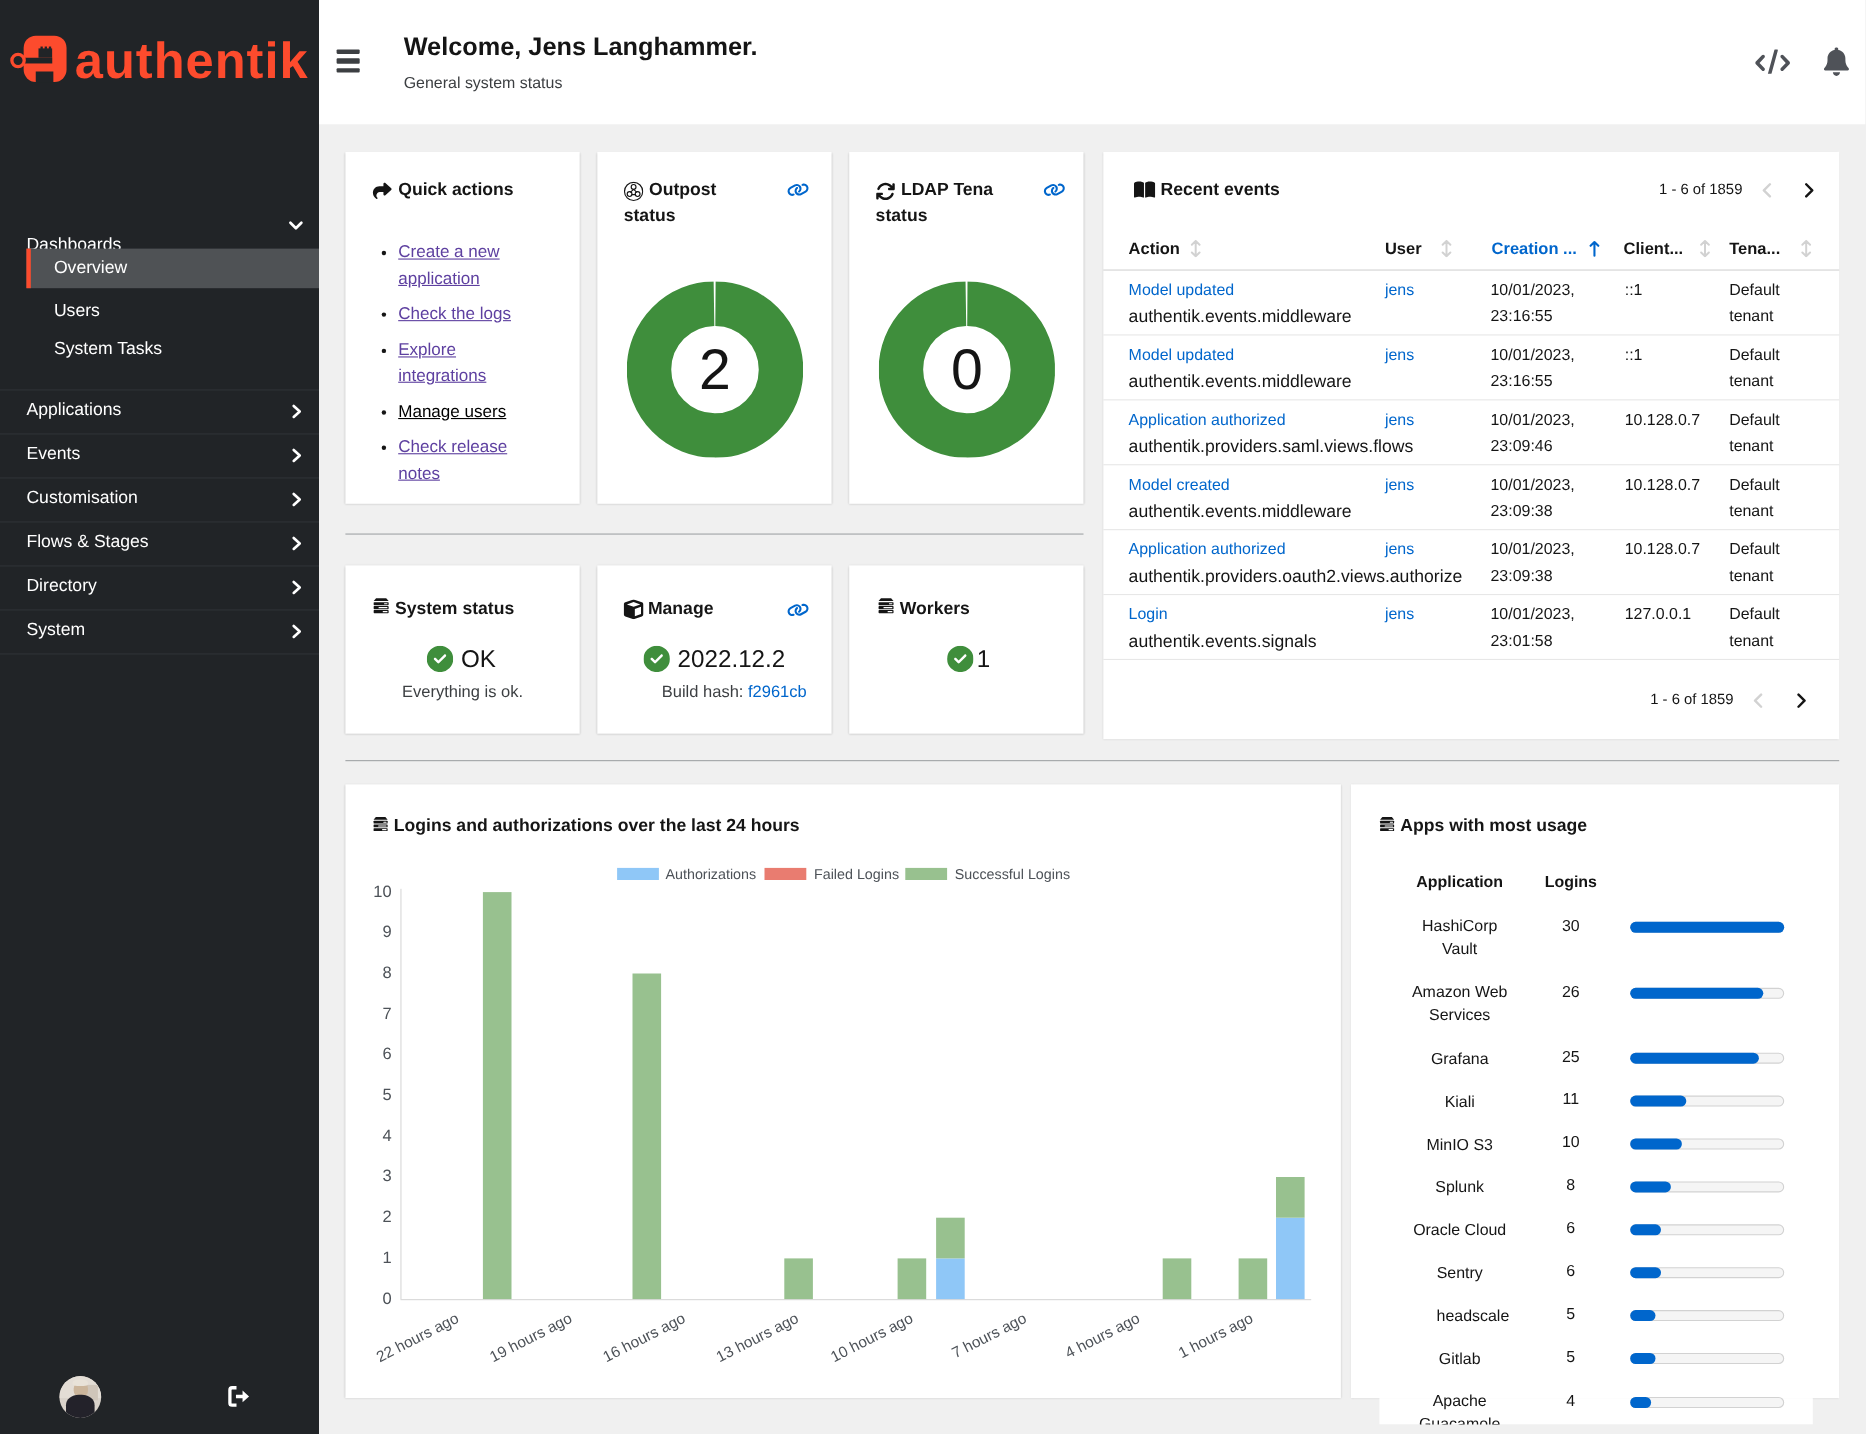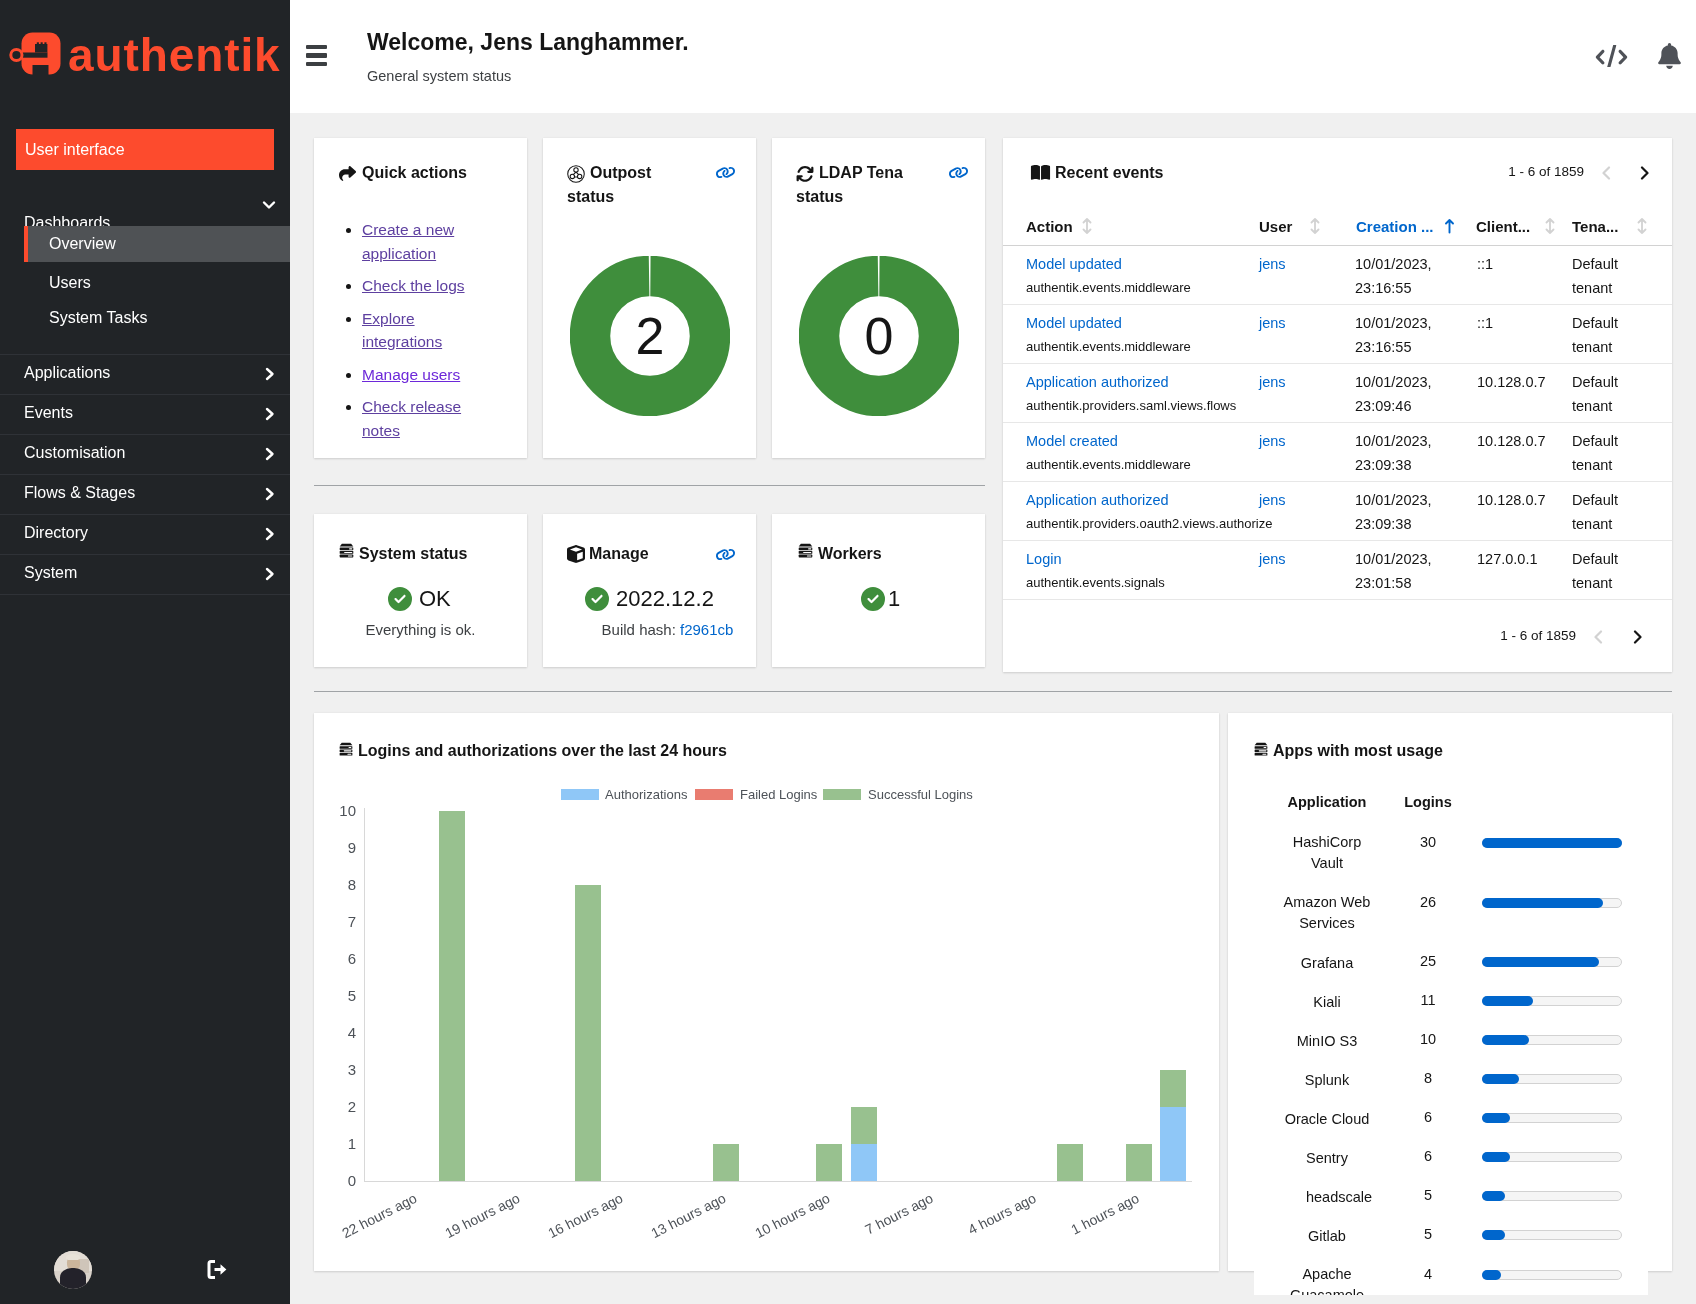--- a/index.html
+++ b/index.html
@@ -8,21 +8,21 @@
 .abs { position:absolute; }
 .card { position:absolute; background:#fff; box-shadow:0 1px 2px rgba(3,3,3,.13), 0 0 2px rgba(3,3,3,.06); }
 .ct { font-weight:700; font-size:16px; color:#151515; white-space:nowrap; }
 .blue { color:#0066cc; }
 .navitem { position:absolute; left:24px; color:#fff; font-size:16px; white-space:nowrap; }
 .sep { position:absolute; left:0; width:290px; height:1px; background:#2f3237; }
 .chevr { position:absolute; right:14px; }
 svg { display:block; }
 .lnk { color:#5e40a0; text-decoration:underline; }
 .tl { font-size:14.5px; }
-.ts { font-size:13px; color:#151515; }
+.ts { font-size:16px; color:#151515; }
 .xlab { position:absolute; font-size:14px; color:#4d5258; white-space:nowrap; transform-origin:100% 50%; transform:rotate(-27deg); }
 .ylab { position:absolute; font-size:15px; color:#4d5258; width:30px; text-align:right; }
 .bar { position:absolute; }
 .appname { position:absolute; width:200px; left:1227px; text-align:center; font-size:14.5px; line-height:21px; }
 .appnum { position:absolute; width:60px; left:1398px; text-align:center; font-size:14.5px; }
 .ptrack { position:absolute; left:1482px; width:140px; height:10px; background:#f5f5f5; border:1px solid #d2d2d2; border-radius:5px; }
 .pfill { position:absolute; left:1482px; height:10px; background:#0066cc; border-radius:5px; }
 </style>
 </head>
 <body>
@@ -38,21 +38,20 @@
       <rect x="27" y="16" width="12.4" height="8.5"></rect>
       <rect x="28.8" y="14.3" width="2.1" height="2.2"></rect>
       <rect x="32.6" y="14.3" width="2.1" height="2.2"></rect>
       <rect x="36.4" y="14.3" width="2.1" height="2.2"></rect>
       <rect x="24.5" y="37" width="16" height="10"></rect>
     </g>
     <circle cx="8.4" cy="27" r="5.6" fill="none" stroke="#fd4b2d" stroke-width="3"></circle>
     <text x="60" y="42.5" font-family="Liberation Sans, sans-serif" font-weight="bold" font-size="46" letter-spacing="0.9" fill="#fd4b2d">authentik</text>
   </svg>
 
-  <div class="abs" style="left:16px;top:129px;width:258px;height:41px;background:#fd4b2d;color:#fff;font-size:16px;line-height:41px;padding-left:9px;">User interface</div>
 
   <div class="navitem" style="top:196px;margin-top:18px;">Dashboards</div>
   <svg class="chevr" style="top:198px;" width="14" height="14" viewBox="0 0 14 14">
       <path d="M2 4.5 L7 9.5 L12 4.5" fill="none" stroke="#fff" stroke-width="2.4" stroke-linecap="round" stroke-linejoin="round"></path>
     </svg>
 
   <div class="abs" style="left:24px;top:226px;width:266px;height:36px;background:#4f5255;border-left:4.5px solid #fd4b2d;"></div>
   <div class="navitem" style="left:49px;top:235px;">Overview</div>
   <div class="navitem" style="left:49px;top:274px;">Users</div>
   <div class="navitem" style="left:49px;top:309px;">System Tasks</div>
@@ -118,21 +117,21 @@
 <div class="card" style="left:314px;top:138px;width:213px;height:320px;"></div>
 <svg class="abs" style="left:338px;top:165px;" width="19" height="17" viewBox="0 0 512 512">
     <path fill="#151515" d="M307 34.8c-11.5 5.1-19 16.6-19 29.2v64H176C78.8 128 0 206.8 0 304C0 417.3 81.5 467.9 100.2 478.1c2.5 1.4 5.3 1.9 8.1 1.9c10.9 0 19.7-8.9 19.7-19.7c0-7.5-4.3-14.4-9.8-19.5C108.8 431.9 96 414.4 96 384c0-53 43-96 96-96h96v64c0 12.6 7.4 24.1 19 29.2s25 3 34.4-5.4l160-144c6.7-6.1 10.6-14.7 10.6-23.8s-3.8-17.7-10.6-23.8l-160-144c-9.4-8.5-22.9-10.6-34.4-5.4z"></path>
   </svg>
 <div class="abs ct" style="left:362px;top:164px;">Quick actions</div>
 <div class="abs" style="left:345px;top:218px;width:130px;font-size:15.5px;color:#151515;">
   <ul style="list-style:disc;padding-left:17px;">
     <li style="margin-bottom:9px;line-height:23.5px;"><span class="lnk">Create a new application</span></li>
     <li style="margin-bottom:9px;line-height:23.5px;"><span class="lnk">Check the logs</span></li>
     <li style="margin-bottom:9px;line-height:23.5px;"><span class="lnk">Explore integrations</span></li>
-    <li style="margin-bottom:9px;line-height:23.5px;"><span class="lnk" style="color:#6d28d9;">Manage users</span></li>
+    <li style="margin-bottom:9px;line-height:23.5px;"><span class="lnk" style="color:#000000;">Manage users</span></li>
     <li style="margin-bottom:9px;line-height:23.5px;"><span class="lnk">Check release notes</span></li>
   </ul>
 </div>
 
 <div class="card" style="left:543px;top:138px;width:213px;height:320px;"></div>
 <svg class="abs" style="left:567px;top:165px;" width="18" height="18" viewBox="0 0 512 512">
   <g fill="none" stroke="#151515" stroke-width="30">
     <circle cx="256" cy="256" r="235"></circle>
     <circle cx="256" cy="140" r="62"></circle>
     <circle cx="152" cy="325" r="62"></circle>

